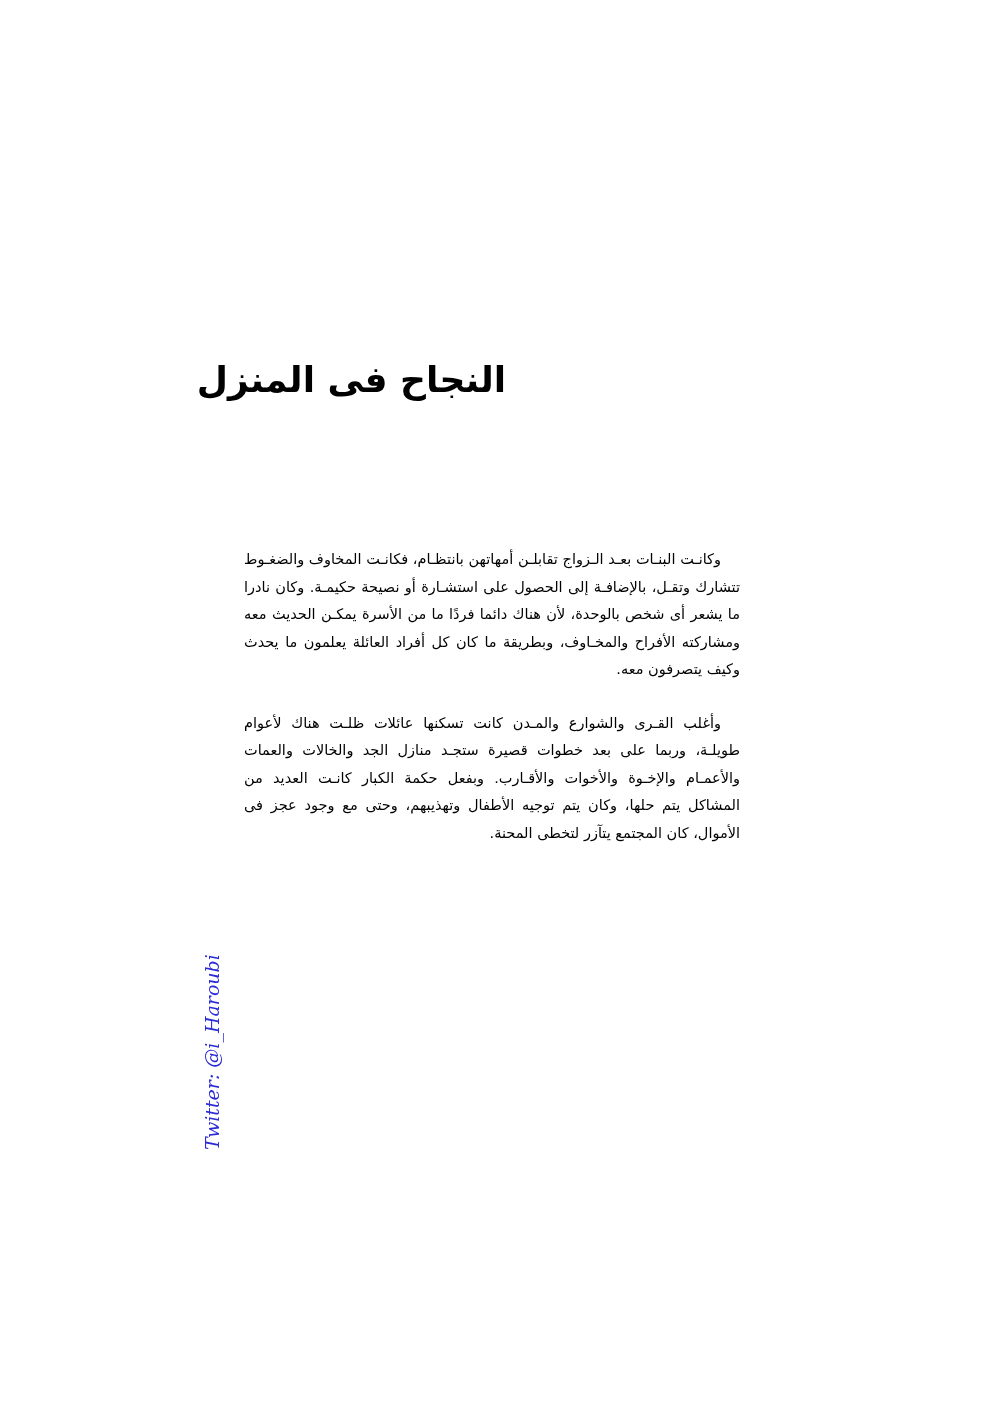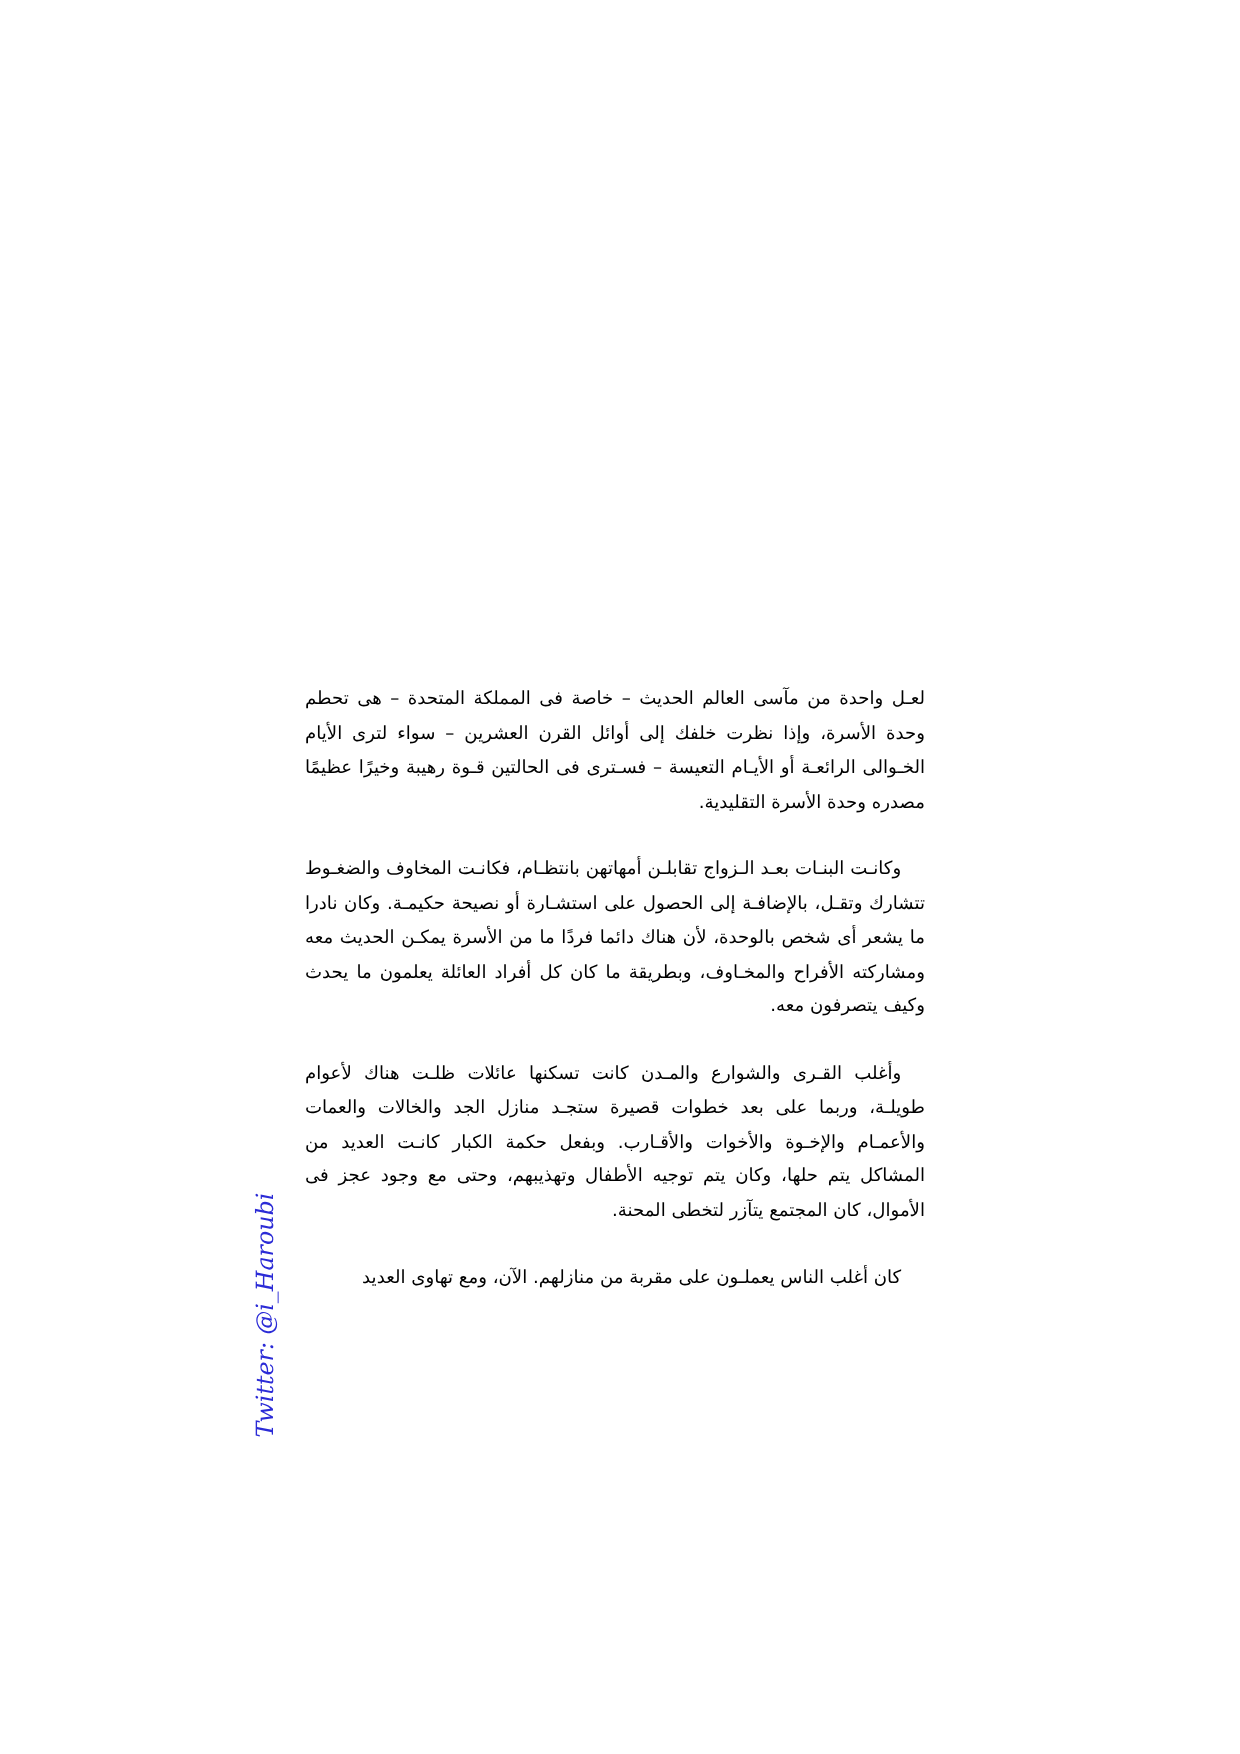--- a/index.html
+++ b/index.html
@@ -65,23 +65,22 @@
     white-space: nowrap;
     line-height: 24px;
     direction: ltr;
   }
 </style>
 </head>
 <body>
 
 <div class="page">
 
+  <h1 class="title">النجاح فى المنزل</h1>
 
   <div class="body-text">
-    <p class="para p1">لعـل واحدة من مآسى العالم الحديث – خاصة فى المملكة المتحدة – هى تحطم وحدة الأسرة، وإذا نظرت خلفك إلى أوائل القرن العشرين – سواء لترى الأيام الخـوالى الرائعـة أو الأيـام التعيسة – فسـترى فى الحالتين قـوة رهيبة وخيرًا عظيمًا مصدره وحدة الأسرة التقليدية.</p>
     <p class="para">وكانـت البنـات بعـد الـزواج تقابلـن أمهاتهن بانتظـام، فكانـت المخاوف والضغـوط تتشارك وتقـل، بالإضافـة إلى الحصول على استشـارة أو نصيحة حكيمـة. وكان نادرا ما يشعر أى شخص بالوحدة، لأن هناك دائما فردًا ما من الأسرة يمكـن الحديث معه ومشاركته الأفراح والمخـاوف، وبطريقة ما كان كل أفراد العائلة يعلمون ما يحدث وكيف يتصرفون معه.</p>
     <p class="para">وأغلب القـرى والشوارع والمـدن كانت تسكنها عائلات ظلـت هناك لأعوام طويلـة، وربما على بعد خطوات قصيرة ستجـد منازل الجد والخالات والعمات والأعمـام والإخـوة والأخوات والأقـارب. وبفعل حكمة الكبار كانـت العديد من المشاكل يتم حلها، وكان يتم توجيه الأطفال وتهذيبهم، وحتى مع وجود عجز فى الأموال، كان المجتمع يتآزر لتخطى المحنة.</p>
-    <p class="para">كان أغلب الناس يعملـون على مقربة من منازلهم. الآن، ومع تهاوى العديد</p>
   </div>
 
   <div class="watermark">Twitter: @i_Haroubi</div>
 
 </div>
 
 </body></html>

